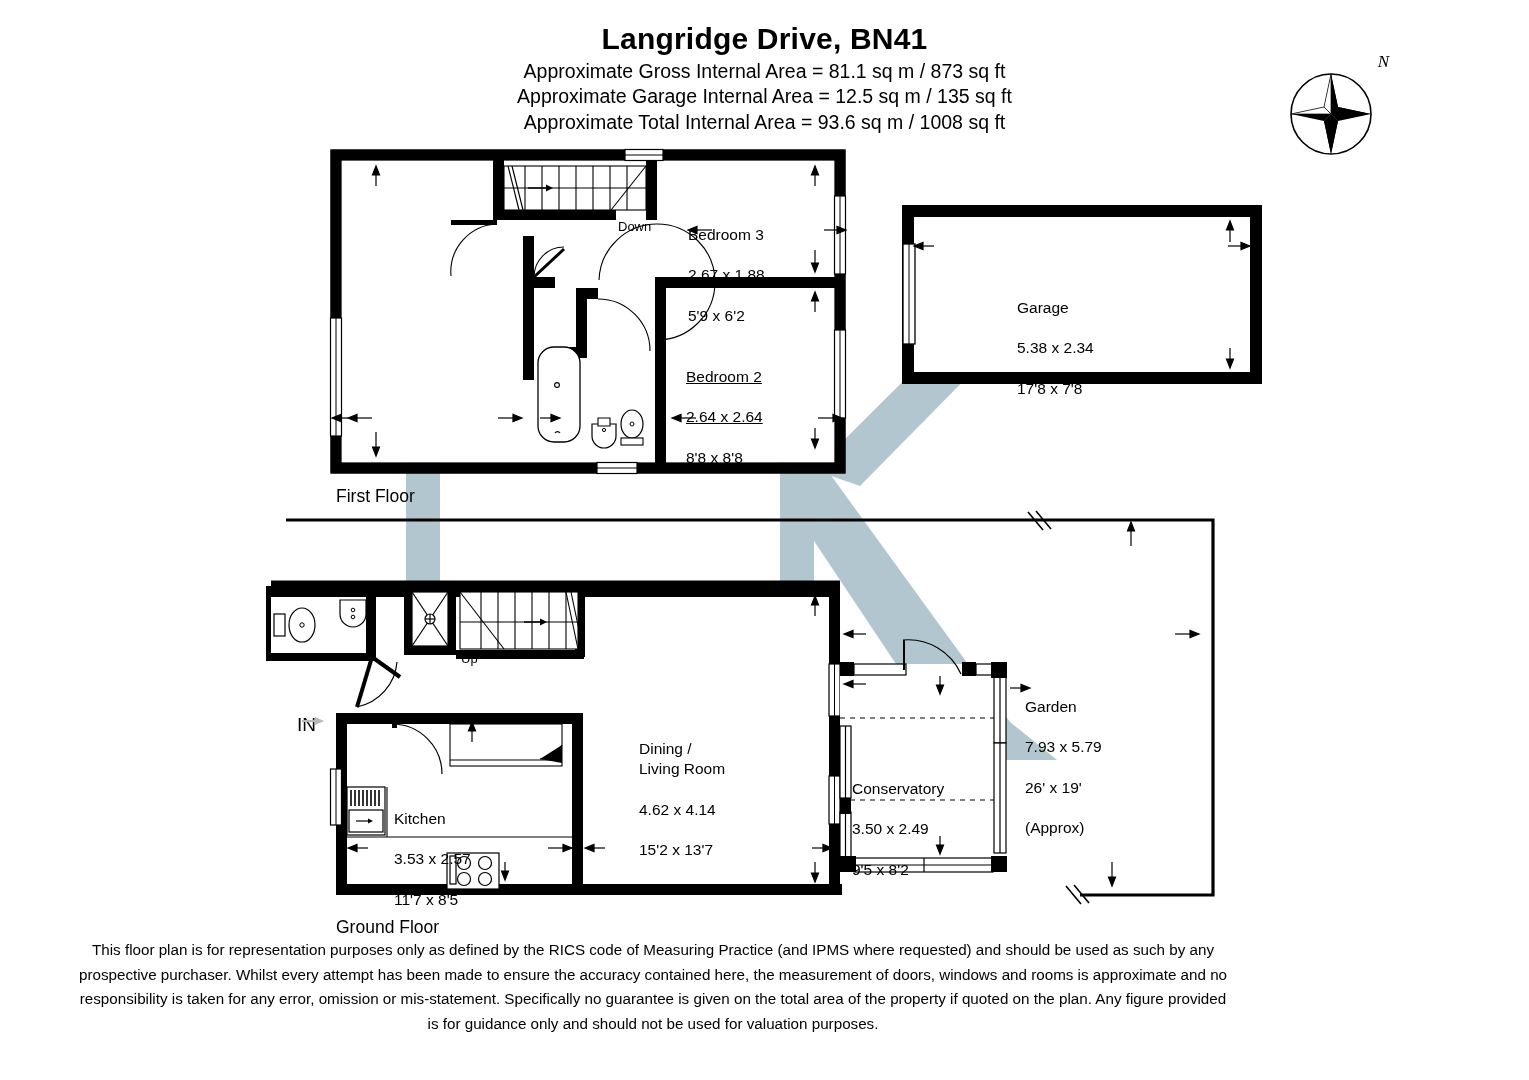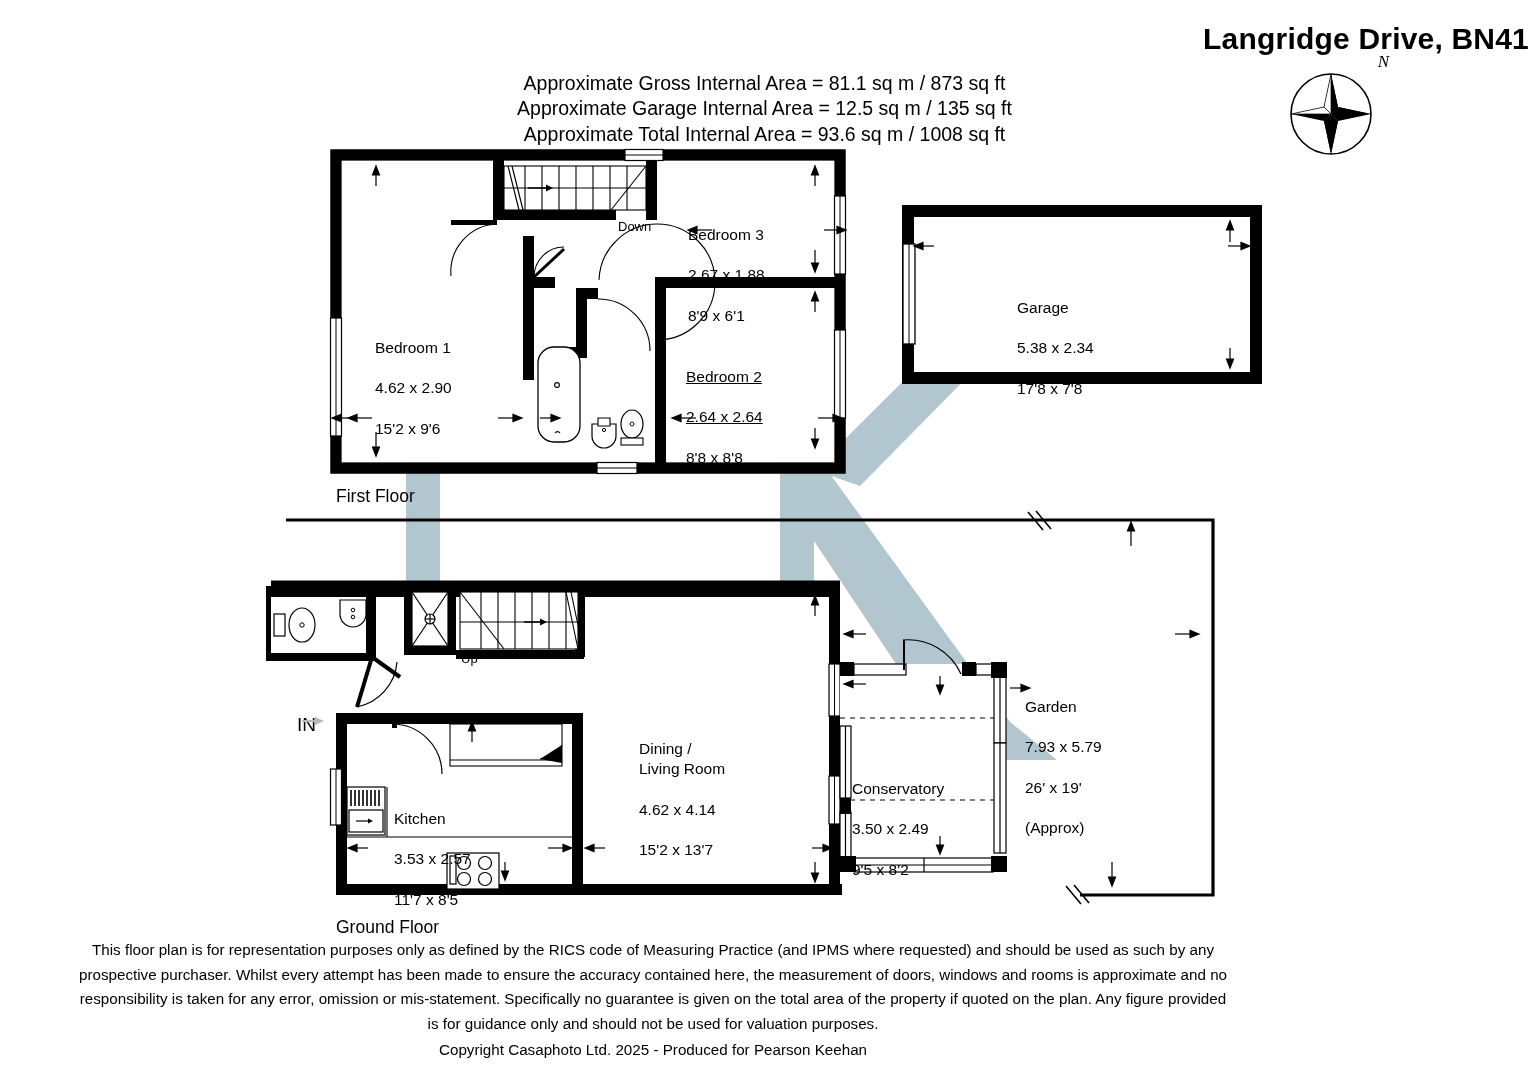--- a/index.html
+++ b/index.html
@@ -1,21 +1,21 @@
 <!DOCTYPE html>
 <html><head>
 <meta charset="utf-8">
 <style>
   html,body{margin:0;padding:0;background:#ffffff;}
   body{width:1529px;height:1080px;position:relative;overflow:hidden;
        font-family:"Liberation Sans", sans-serif;color:#000;}
 
   
   #header{position:absolute;left:0;top:0;width:1529px;text-align:center;}
-  #plan-title{font-size:30px;font-weight:bold;letter-spacing:.2px;margin:22px 0 16px 0;line-height:1.1;text-align:right;}
+  #plan-title{font-size:30px;font-weight:bold;letter-spacing:.2px;margin:22px 0 4px 0;line-height:1.1;}
   .area-line{font-size:19.5px;line-height:1.30;font-weight:400;}
 
   
   #compass{position:absolute;left:1281px;top:52px;width:110px;height:115px;}
   #compass .n-label{position:absolute;right:2px;top:0px;font-size:17px;font-style:italic;
       font-family:"Liberation Serif", serif;}
 
   
   #plan{position:absolute;left:0;top:0;width:1529px;height:1080px;}
   #plan svg{position:absolute;left:0;top:0;}
@@ -463,36 +463,31 @@
       <line x1="1131" y1="526" x2="1131" y2="546"></line>
           <polygon points="1131,522 1127.5,531 1134.5,531"></polygon>
       <line x1="1175" y1="634" x2="1193" y2="634"></line>
           <polygon points="1199,634 1190,630.5 1190,637.5"></polygon>
       <line x1="1112" y1="862" x2="1112" y2="880"></line>
           <polygon points="1112,886 1108.5,877 1115.5,877"></polygon>
     </g>
   </g>
 </svg>
 
-  <div class="lbl" style="left:375px;top:318px;width:130px;">
-    <div>Bedroom 1</div>
-    <div>4.62 x 2.90</div>
-    <div>15'2 x 9'6</div>
-  </div>
 
   <div class="lbl" style="left:686px;top:347px;width:130px;text-decoration:underline;">
     <div>Bedroom 2</div>
     <div>2.64 x 2.64</div>
     <div>8'8 x 8'8</div>
   </div>
 
   <div class="lbl" style="left:688px;top:205px;width:130px;">
     <div>Bedroom 3</div>
     <div>2.67 x 1.88</div>
-    <div>8'9 x 6'1</div>
+    <div>5'9 x 6'2</div>
   </div>
 
   <div class="lbl" style="left:1017px;top:278px;width:130px;">
     <div>Garage</div>
     <div>5.38 x 2.34</div>
     <div>17'8 x 7'8</div>
   </div>
 
   <div class="lbl" style="left:394px;top:789px;width:130px;">
     <div>Kitchen</div>
@@ -530,14 +525,13 @@
       <polygon points="24,7 15,3 15,11" fill="#b9b9b9"></polygon>
     </svg>
   </div>
 
   <div class="floor-lbl" style="left:336px;top:486px;">First Floor</div>
   <div class="floor-lbl" style="left:336px;top:917px;">Ground Floor</div>
 </div>
 
 <div id="footer">
   <div id="disclaimer">This floor plan is for representation purposes only as defined by the RICS code of Measuring Practice (and IPMS where requested) and should be used as such by any prospective purchaser. Whilst every attempt has been made to ensure the accuracy contained here, the measurement of doors, windows and rooms is approximate and no responsibility is taken for any error, omission or mis-statement. Specifically no guarantee is given on the total area of the property if quoted on the plan. Any figure provided is for guidance only and should not be used for valuation purposes.</div>
-  <div id="copyright">Copyright Casaphoto Ltd. 2025 - Produced for Pearson Keehan</div>
 </div>
 
 </body></html>

